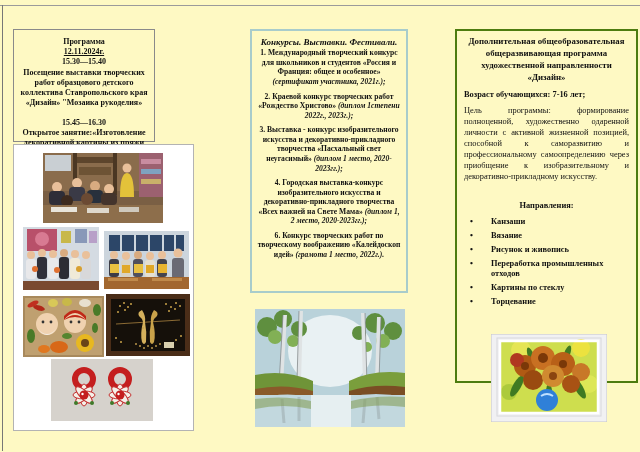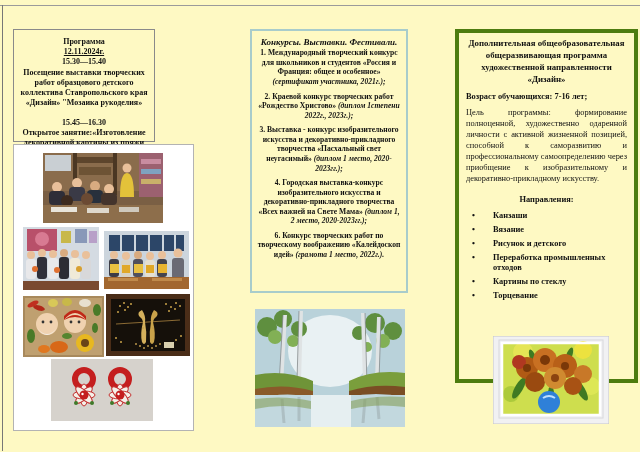--- a/index.html
+++ b/index.html
@@ -27,26 +27,26 @@
                 font-size:7.6px;font-weight:bold;line-height:1.26;}
   .contests-title{font-size:9px;font-style:italic;margin:0 0 0;}
   .contest-item{margin:0 0 5px;}
   .contest-item .note{font-style:italic;}
 
   .river-wrap{position:absolute;left:255px;top:309px;width:150px;height:118px;}
   .river-wrap svg{display:block;width:100%;height:100%;}
 
   
   .info-box{position:absolute;left:455px;top:29px;width:183px;height:354px;box-sizing:border-box;
-            border:4px solid #4d7c0f;padding:5px 7px 0;font-size:8.4px;line-height:1.3;}
+            border:2px solid #4d7c0f;padding:5px 7px 0;font-size:8.4px;line-height:1.3;}
   .info-title{font-weight:bold;text-align:center;font-size:8.8px;margin:0 0 6px;line-height:1.35;}
   .info-line{font-weight:bold;margin:0 0 6px;}
   .goal{text-align:justify;margin:0 0 5px;}
   .goal .lbl{font-weight:normal;}
-  .dir-title{font-weight:bold;text-align:center;margin:10px 0 5px;}
+  .dir-title{font-weight:bold;text-align:center;margin:18px 0 5px;}
   .dir-item{font-weight:bold;margin:0 0 3px;padding-left:27px;position:relative;}
   .dir-item::before{content:"\2022";position:absolute;left:6px;top:0;}
   .flowers-wrap{position:absolute;left:34px;top:303px;width:116px;height:88px;}
   .flowers-wrap svg{display:block;width:100%;height:100%;}
 </style>
 </head>
 <body>
 
 <div id="page">
   <div class="scan-line-top"></div>
@@ -313,21 +313,21 @@
   </div>
 
   <div class="info-box">
     <p class="info-title">Дополнительная общеобразовательная общеразвивающая программа художественной направленности «Дизайн»</p>
     <p class="info-line"><span>Возраст обучающихся:</span> <span>7-16 лет;</span></p>
     <p class="goal"><span class="lbl">Цель программы:</span> <span>формирование полноценной, художественно одаренной личности с активной жизненной позицией, способной к саморазвитию и профессиональному самоопределению через приобщение к изобразительному и декоративно-прикладному искусству.</span></p>
     <p class="dir-title">Направления:</p>
     <div>
       <p class="dir-item">Канзаши</p>
       <p class="dir-item">Вязание</p>
-      <p class="dir-item">Рисунок и детского</p>
+      <p class="dir-item">Рисунок и живопись</p>
       <p class="dir-item">Переработка промышленных отходов</p>
       <p class="dir-item">Картины по стеклу</p>
       <p class="dir-item">Торцевание</p>
     </div>
 
     <div class="flowers-wrap">
       <svg viewBox="0 0 116 88" preserveAspectRatio="none">
         <rect width="116" height="88" fill="#f1f1f3" stroke="#c4c4c8" stroke-width="1"></rect>
         <rect x="9" y="7" width="98" height="72" fill="#cede4e"></rect>
         <circle cx="30" cy="16" r="10" fill="#e8e656" opacity="0.9"></circle>

